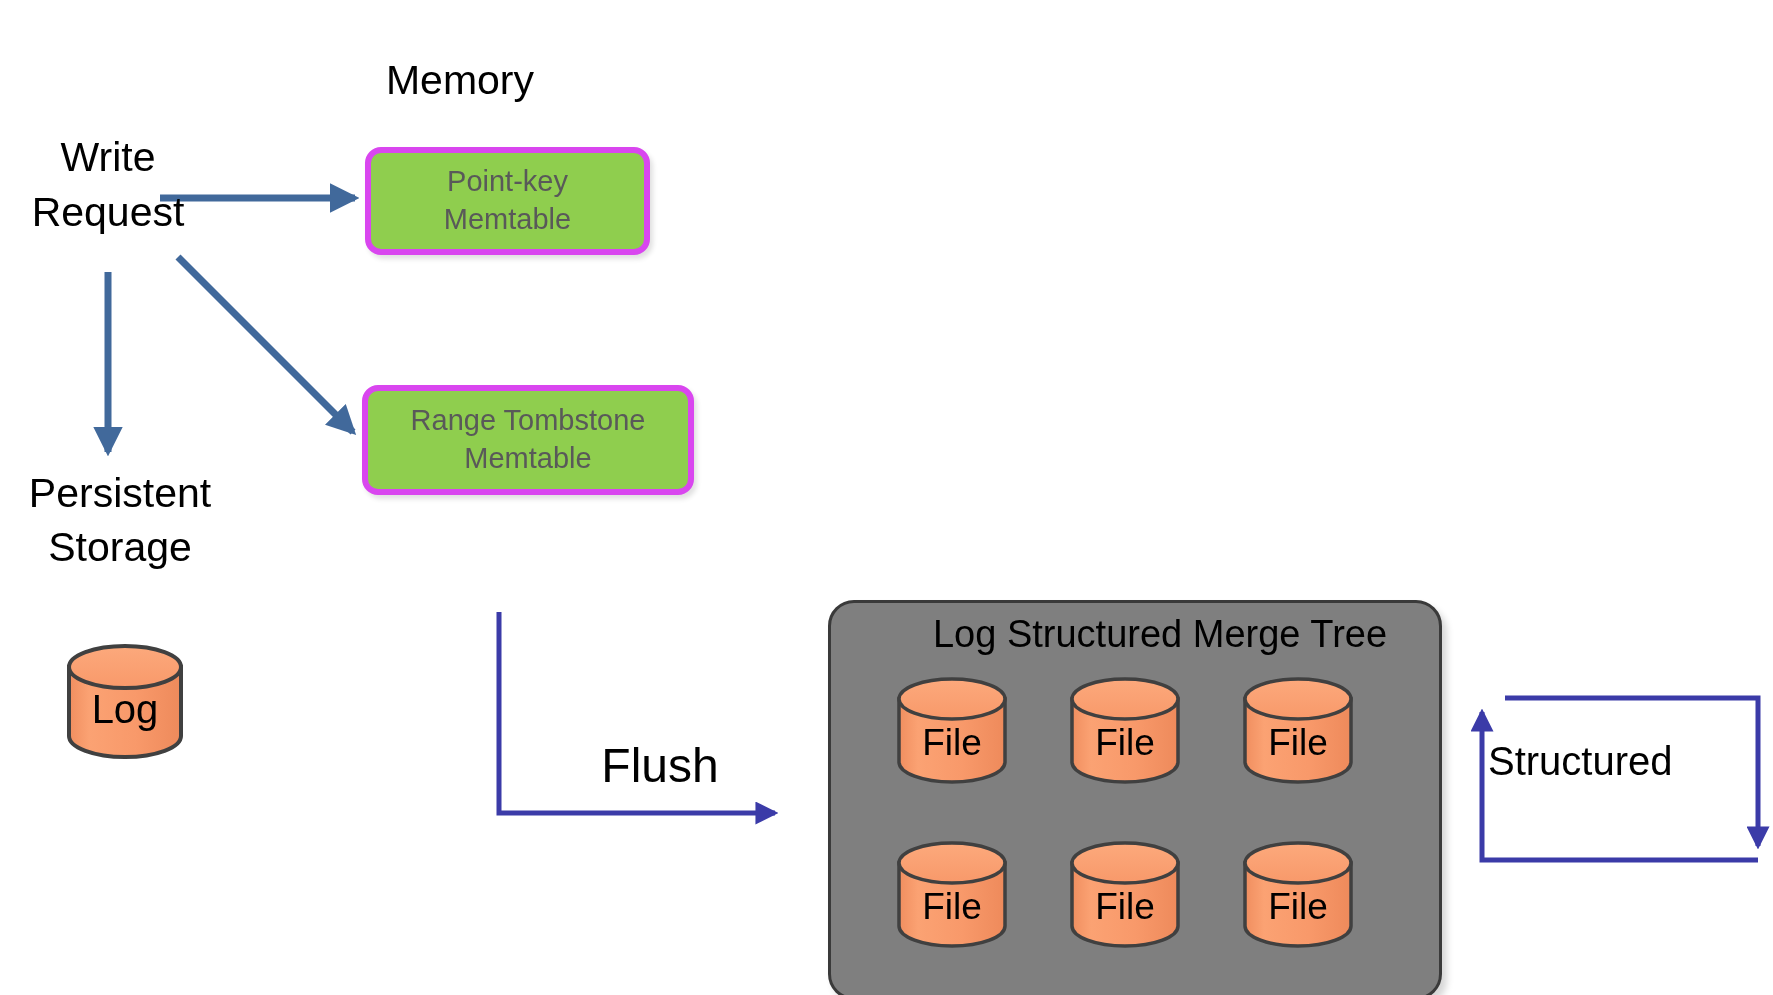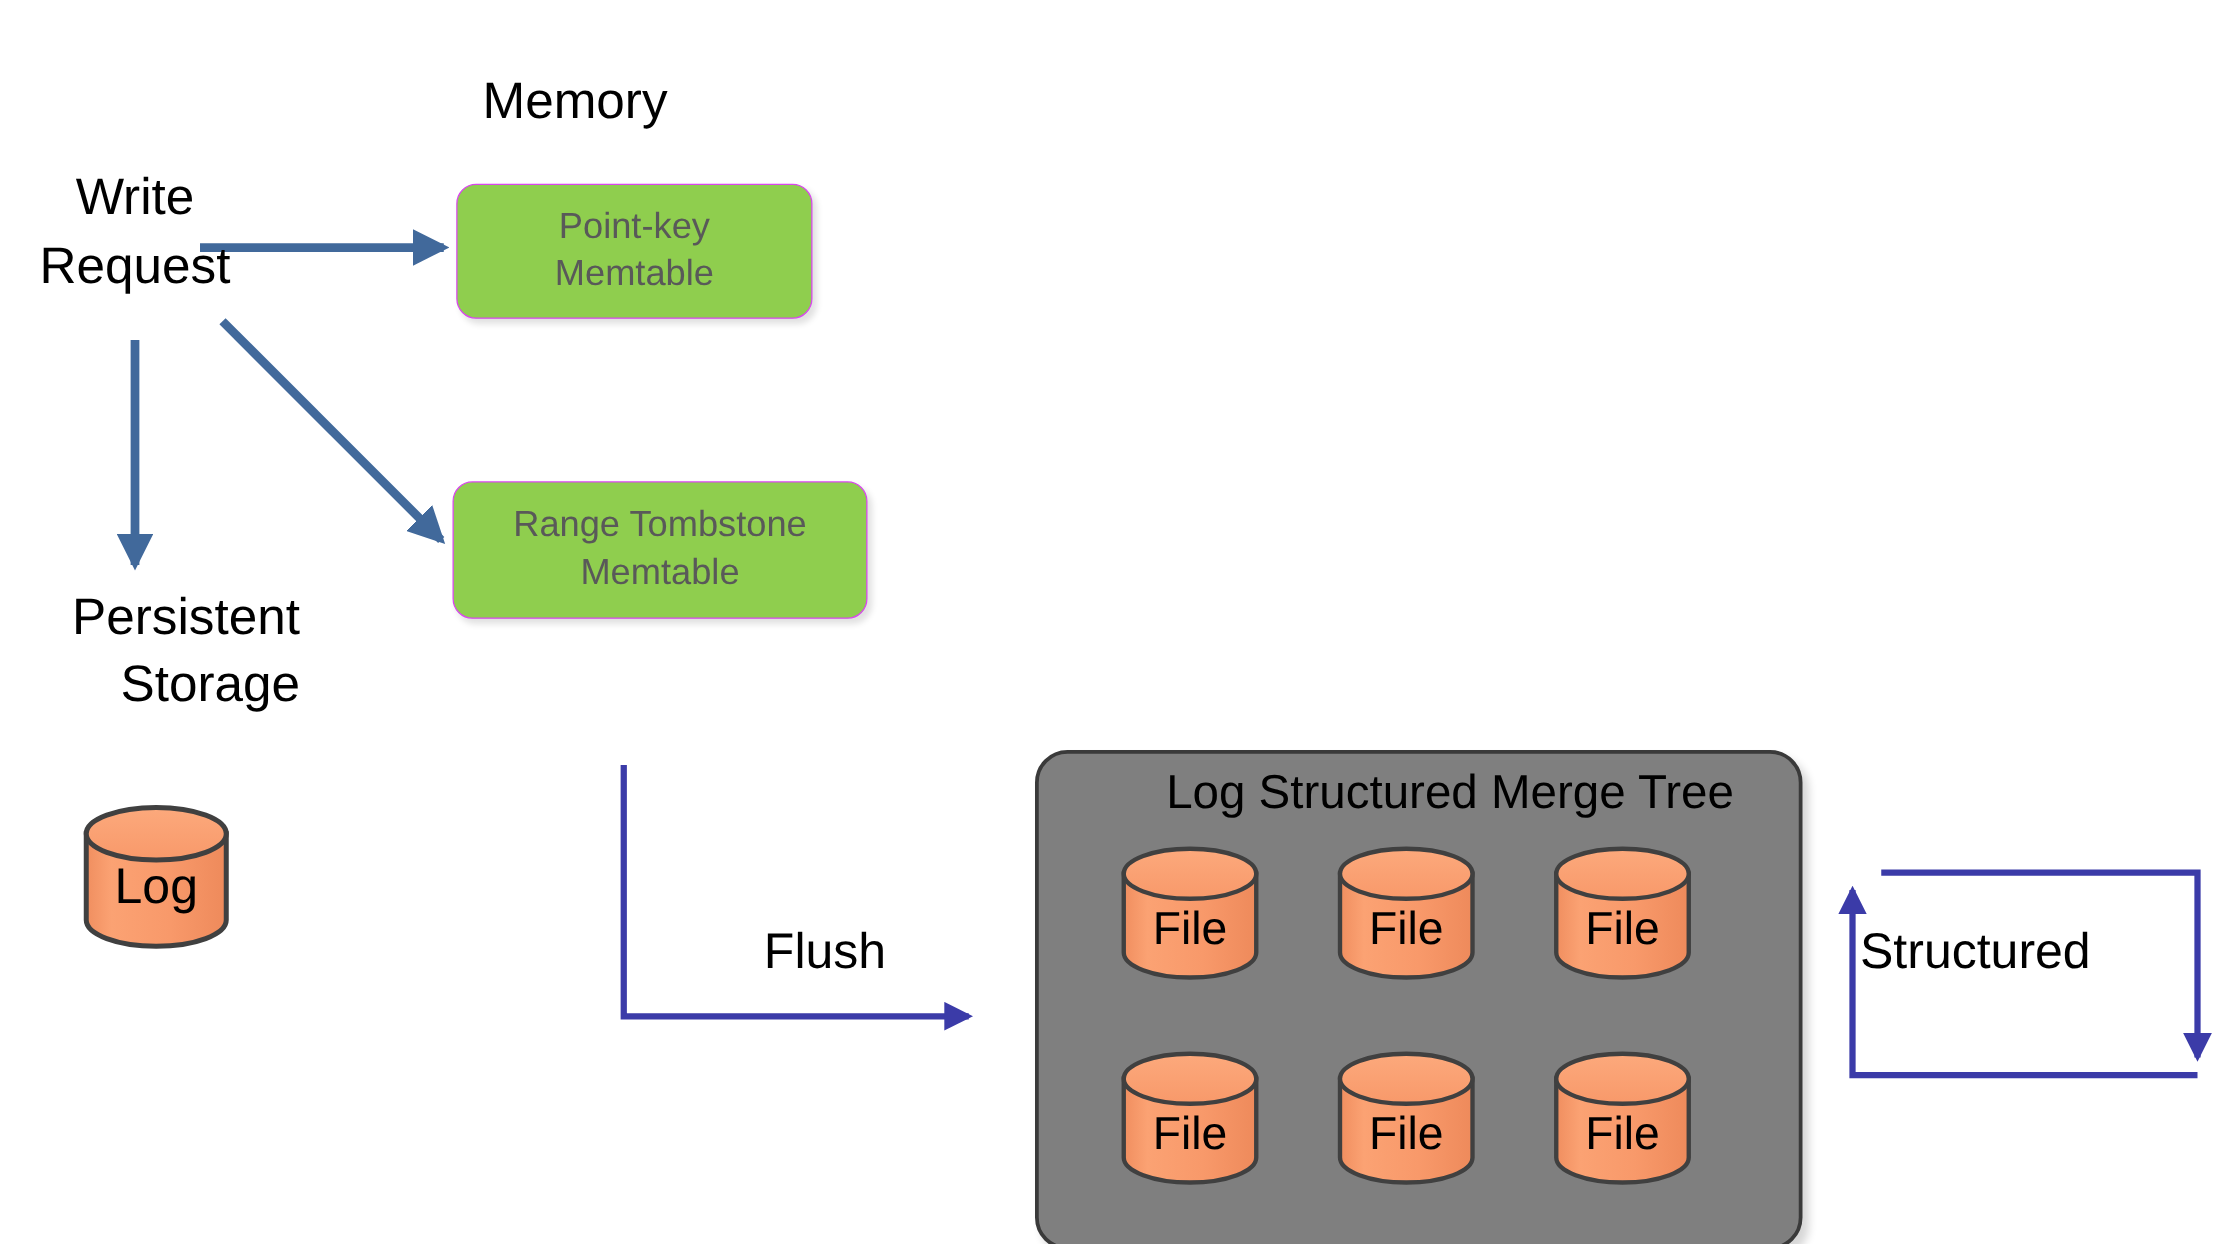--- a/index.html
+++ b/index.html
@@ -46,29 +46,29 @@
     width: 200px;
     font-size: 41px;
     text-align: center;
     line-height: 1.35;
   }
   #persistent-storage-label {
     left: 0px;
     top: 446px;
     width: 240px;
     font-size: 41px;
-    text-align: right;
+    text-align: center;
     line-height: 1.32;
   }
 
   
   .memtable {
     position: absolute;
     background: #8FCE4E;
-    border: 1px solid #d946ef;
+    border: 6px solid #d946ef;
     border-radius: 16px;
     box-sizing: border-box;
     display: flex;
     align-items: center;
     justify-content: center;
     text-align: center;
     color: #595959;
     font-size: 29px;
     line-height: 1.3;
     box-shadow: 3px 4px 5px rgba(0,0,0,0.12);
@@ -139,21 +139,21 @@
     font-size: 38px;
     color: #000000;
     white-space: nowrap;
   }
 
   
   #flush-label {
     left: 580px;
     top: 718px;
     width: 160px;
-    font-size: 40px;
+    font-size: 48px;
   }
   #compaction-label {
     left: 1488px;
     top: 718px;
     width: 250px;
     font-size: 40px;
     text-align: left;
   }
 </style>
 </head>

